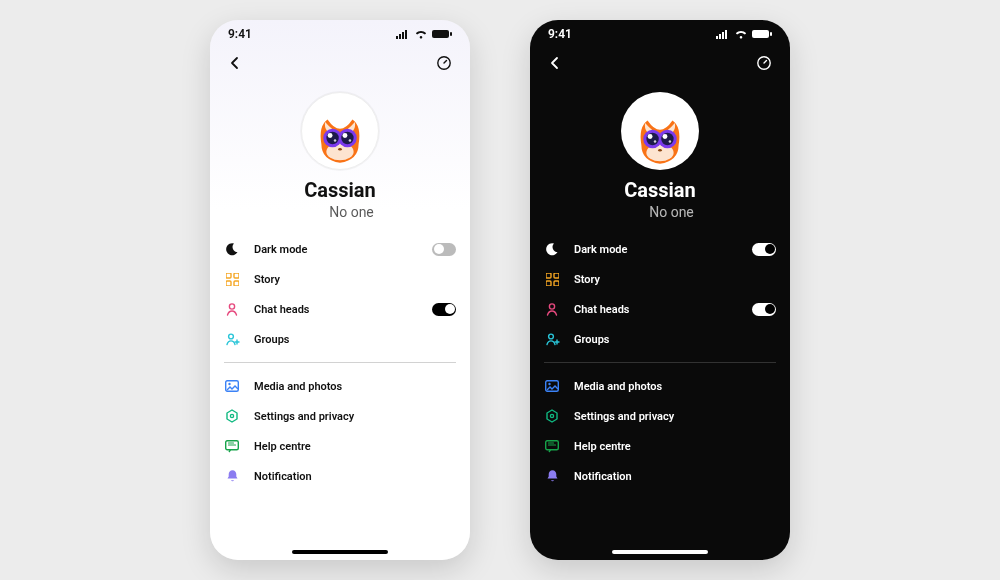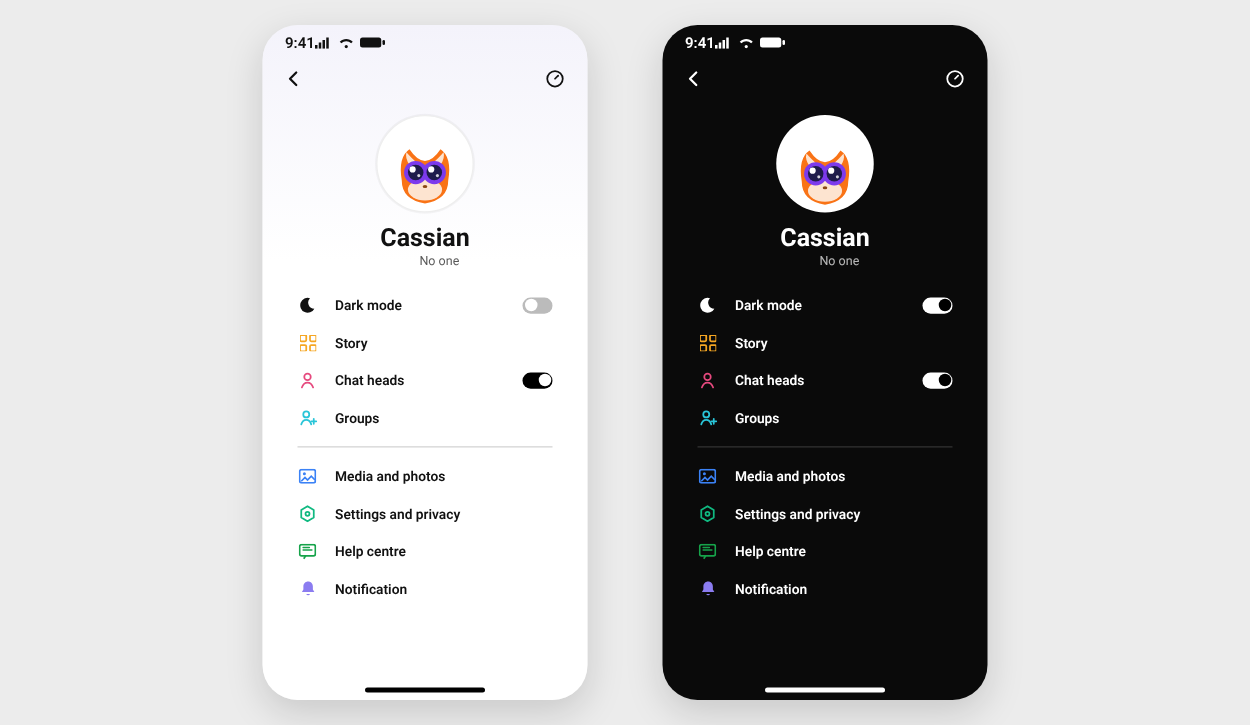--- a/index.html
+++ b/index.html
@@ -23,21 +23,21 @@
     display: flex;
     flex-direction: column;
   }
   .phone.dark { background: #0a0a0a; color: #fff; }
   .phone.light { background: linear-gradient(180deg, #f4f3fb 0%, #ffffff 35%); color: #111; }
 
   .status-bar {
     height: 28px;
     display: flex;
     align-items: center;
-    justify-content: flex-start;
+    justify-content: space-between;
     padding: 0 18px;
     font-size: 12px;
     font-weight: 600;
   }
   .status-icons { display: flex; align-items: center; gap: 4px; }
   .status-icons svg { display: block; }
 
   .header {
     height: 30px;
     display: flex;
@@ -59,23 +59,23 @@
     background: #fff;
     display: flex; align-items: flex-end; justify-content: center;
     overflow: hidden;
     box-shadow: 0 0 0 1px rgba(0,0,0,.04);
   }
   .phone.light .avatar-wrap { border: 1px solid #eee; }
 
   .avatar-svg { width: 62px; height: 62px; }
 
   .username { margin-top: 8px; font-size: 20px; font-weight: 700; }
-  .status-text { font-size: 10px; opacity: .7; margin-top: 2px; padding-left: 23px; }
-
-  .menu { margin-top: 14px; padding: 0 28px; }
+  .status-text { font-size: 14px; opacity: .7; margin-top: 2px; padding-left: 23px; }
+
+  .menu { margin-top: 14px; padding: 0 14px; }
   .row {
     display: flex;
     align-items: center;
     height: 30px;
     gap: 14px;
     font-size: 11px;
     font-weight: 600;
   }
   .row .ic { width: 16px; height: 16px; display: flex; align-items: center; justify-content: center; }
   .row .lbl { flex: 1; }

